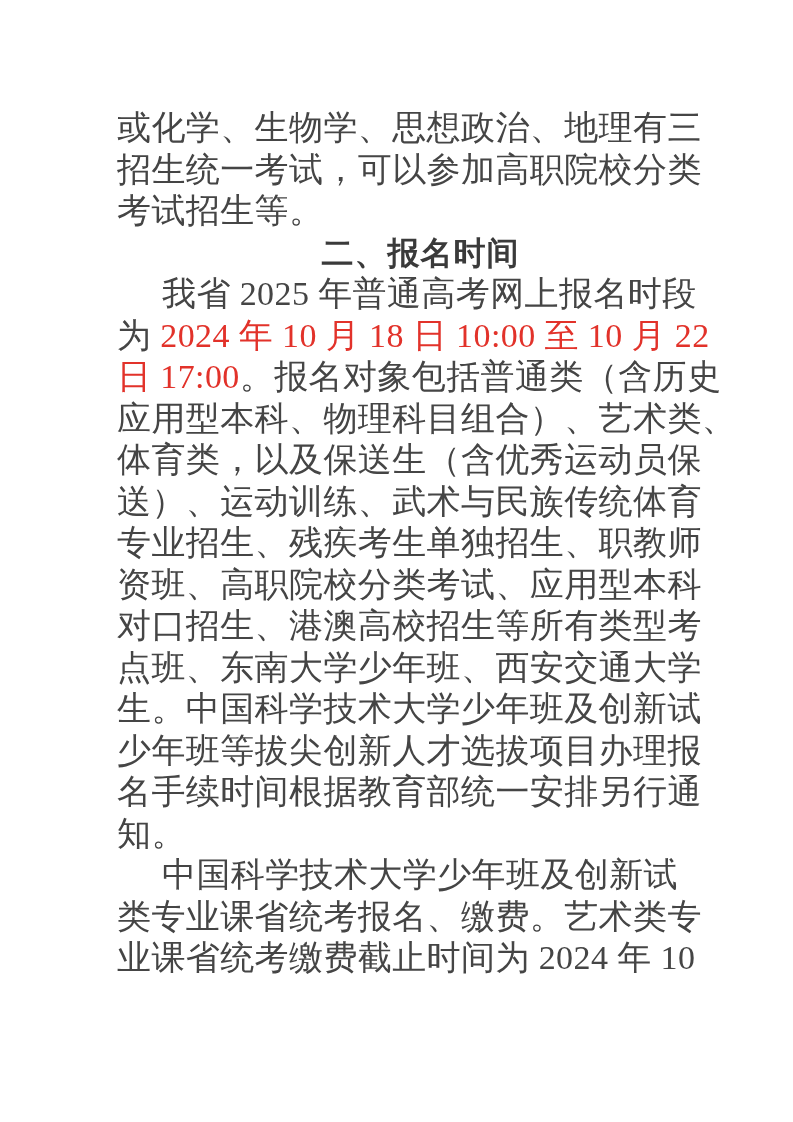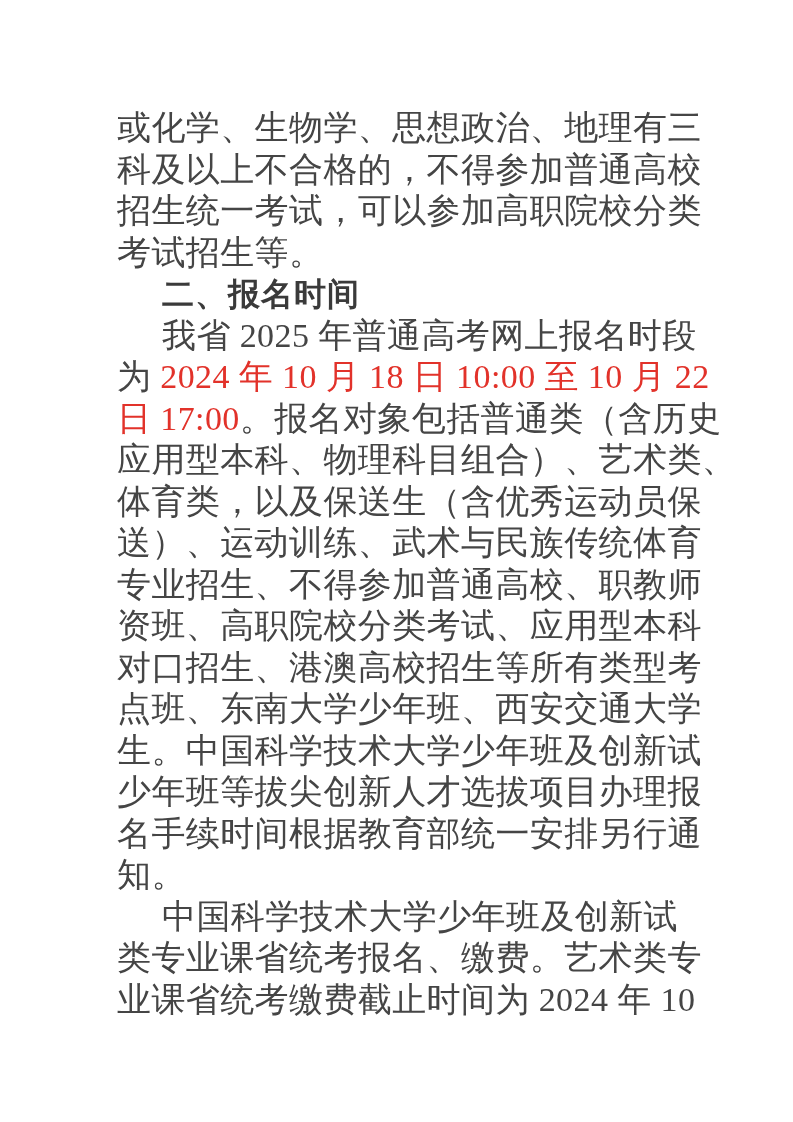--- a/index.html
+++ b/index.html
@@ -28,51 +28,51 @@
     height: 41.5px;
     white-space: nowrap;
     color: var(--body-text, #454545);
     letter-spacing: 0.4px;
   }
   .line.indent {
     padding-left: 45px;
   }
   .line.heading {
     letter-spacing: 1px;
+    text-align: center;
   }
   .line.heading .run {
     font-family: "Liberation Sans", "DejaVu Sans", sans-serif;
     font-weight: bold;
     font-size: 32px;
     color: var(--heading-text, #3a3a3a);
   }
   .run.bold {
     font-weight: normal;
   }
   .run.red {
     color: var(--highlight-red, #e2322a);
   }
 </style>
 </head>
 <body>
 
 <div class="page">
   <div class="content" id="content">
       <div class="line"><span class="run">或化学、生物学、思想政治、地理有三</span></div>
-      <div class="line"><span class="run">科及以上不合格的，不得参加普通高校</span></div>
       <div class="line"><span class="run">招生统一考试，可以参加高职院校分类</span></div>
       <div class="line"><span class="run">考试招生等。</span></div>
       <div class="line indent heading"><span class="run bold">二、报名时间</span></div>
       <div class="line indent"><span class="run">我省 2025 年普通高考网上报名时段</span></div>
       <div class="line"><span class="run">为 </span><span class="run red bold">2024 年 10 月 18 日 10:00 至 10 月 22</span></div>
       <div class="line"><span class="run red bold">日 17:00</span><span class="run">。报名对象包括普通类（含历史</span></div>
       <div class="line"><span class="run">应用型本科、物理科目组合）、艺术类、</span></div>
       <div class="line"><span class="run">体育类，以及保送生（含优秀运动员保</span></div>
       <div class="line"><span class="run">送）、运动训练、武术与民族传统体育</span></div>
-      <div class="line"><span class="run">专业招生、不得参加普通高校、职教师</span></div>
+      <div class="line"><span class="run">专业招生、残疾考生单独招生、职教师</span></div>
       <div class="line"><span class="run">资班、高职院校分类考试、应用型本科</span></div>
       <div class="line"><span class="run">对口招生、港澳高校招生等所有类型考</span></div>
       <div class="line"><span class="run">点班、东南大学少年班、西安交通大学</span></div>
       <div class="line"><span class="run">生。中国科学技术大学少年班及创新试</span></div>
       <div class="line"><span class="run">少年班等拔尖创新人才选拔项目办理报</span></div>
       <div class="line"><span class="run">名手续时间根据教育部统一安排另行通</span></div>
       <div class="line"><span class="run">知。</span></div>
       <div class="line indent"><span class="run">中国科学技术大学少年班及创新试</span></div>
       <div class="line"><span class="run">类专业课省统考报名、缴费。艺术类专</span></div>
       <div class="line"><span class="run">业课省统考缴费截止时间为 2024 年 10</span></div>

